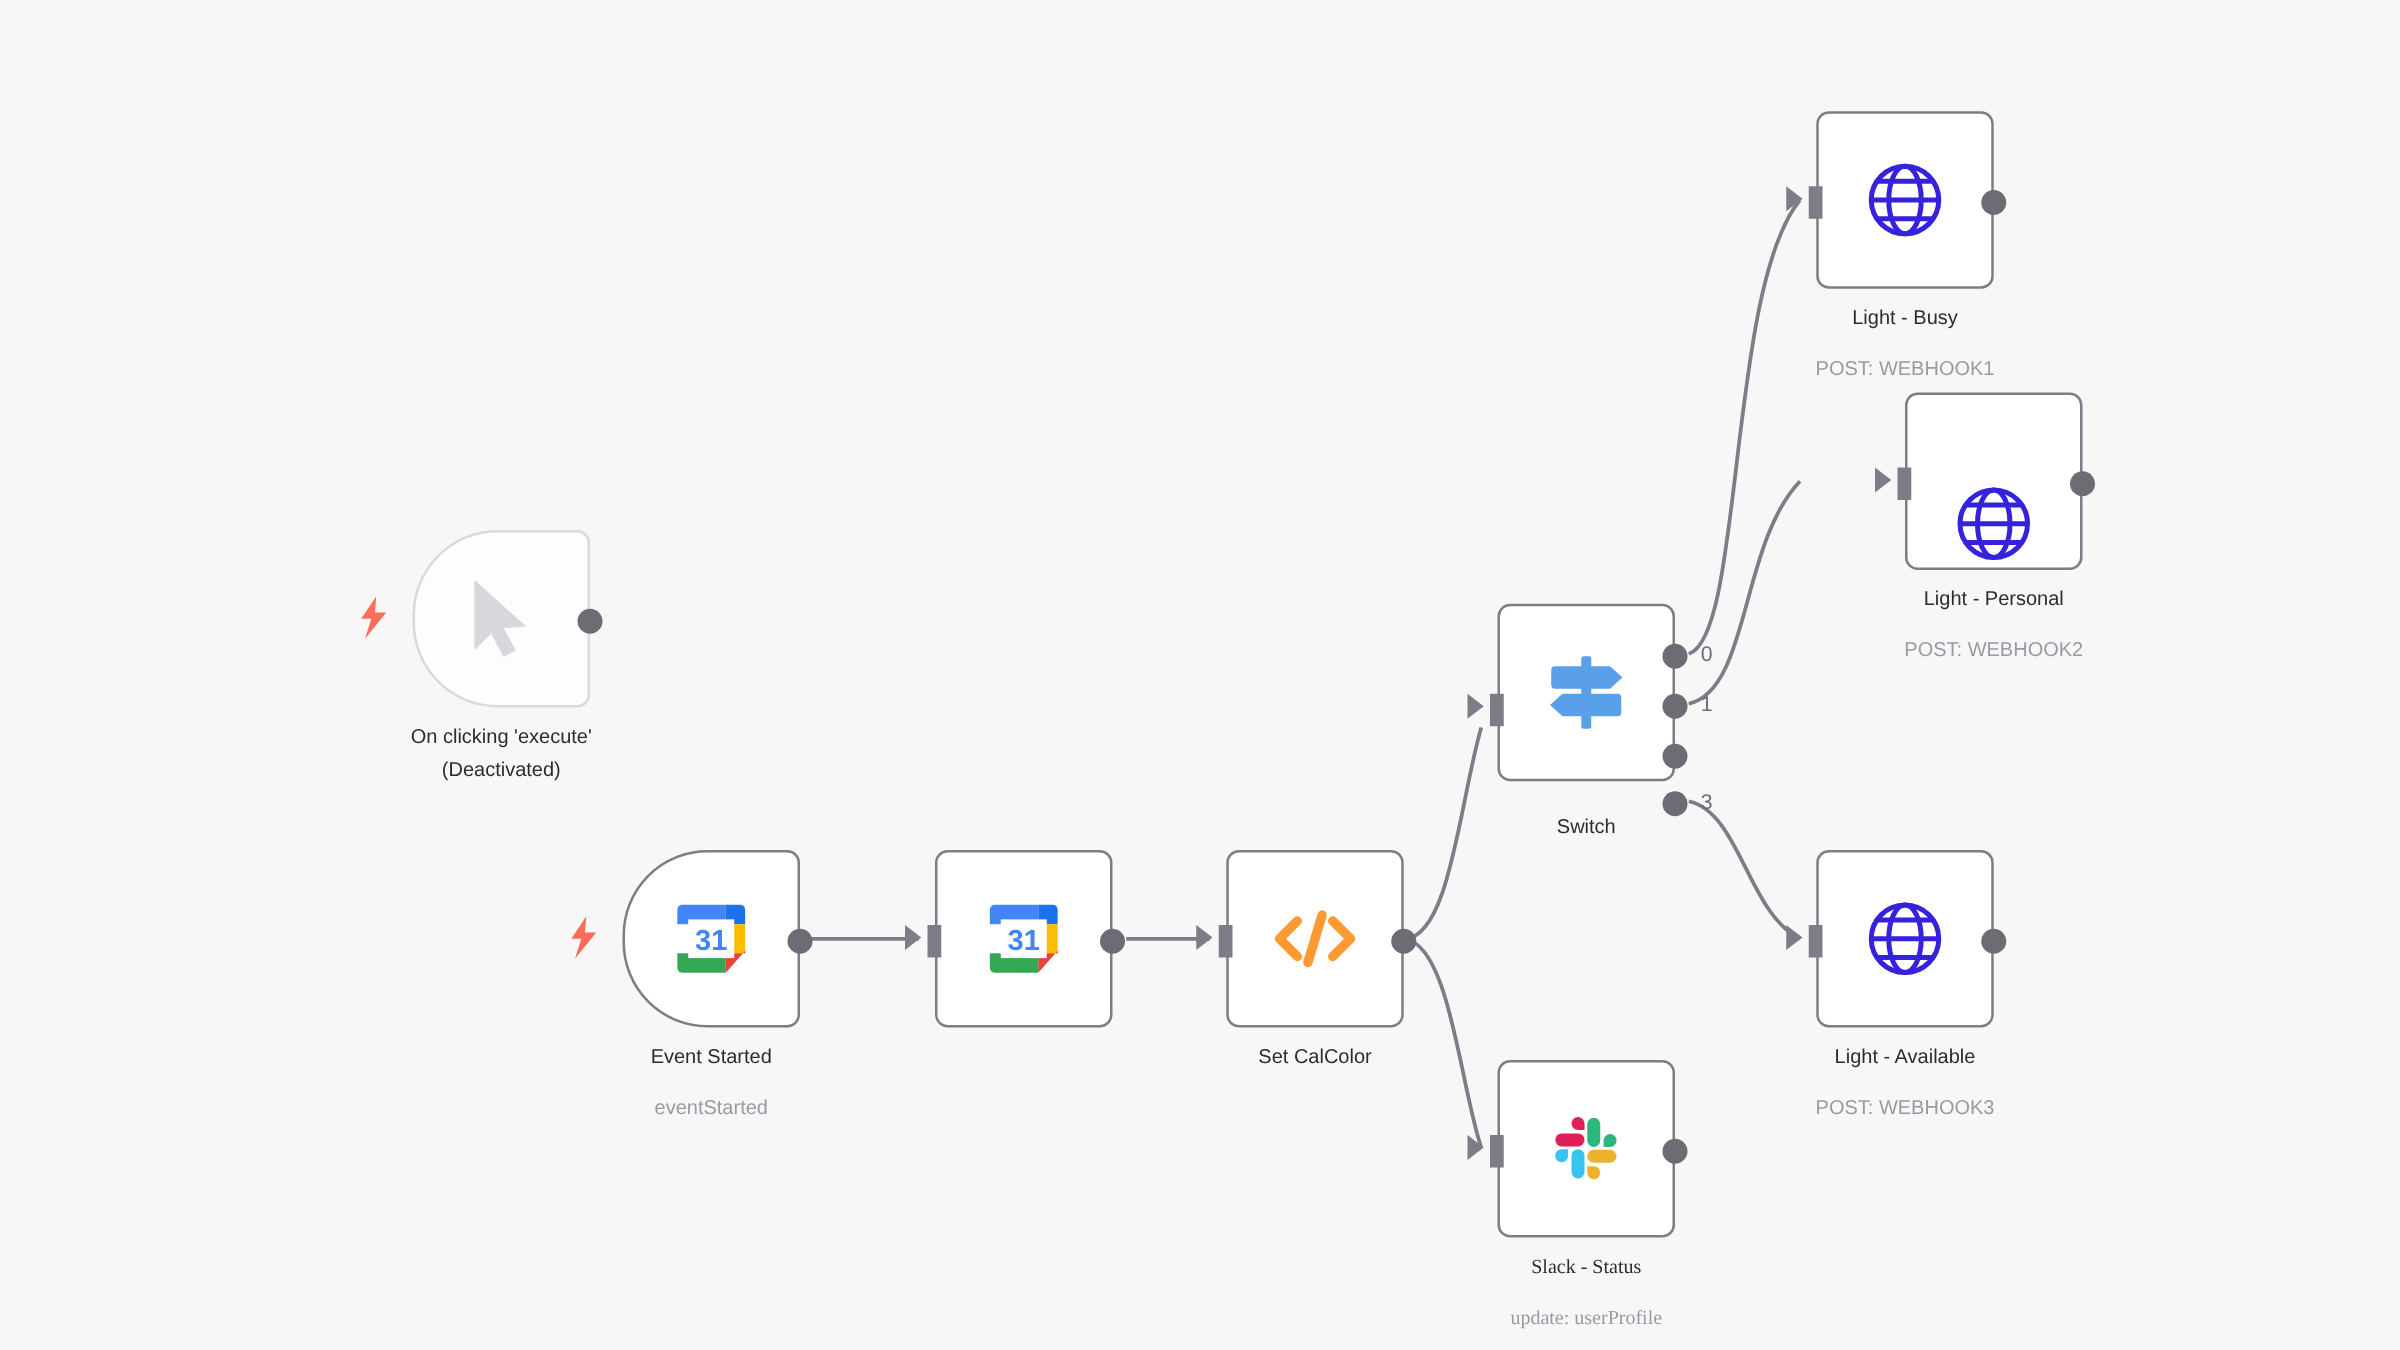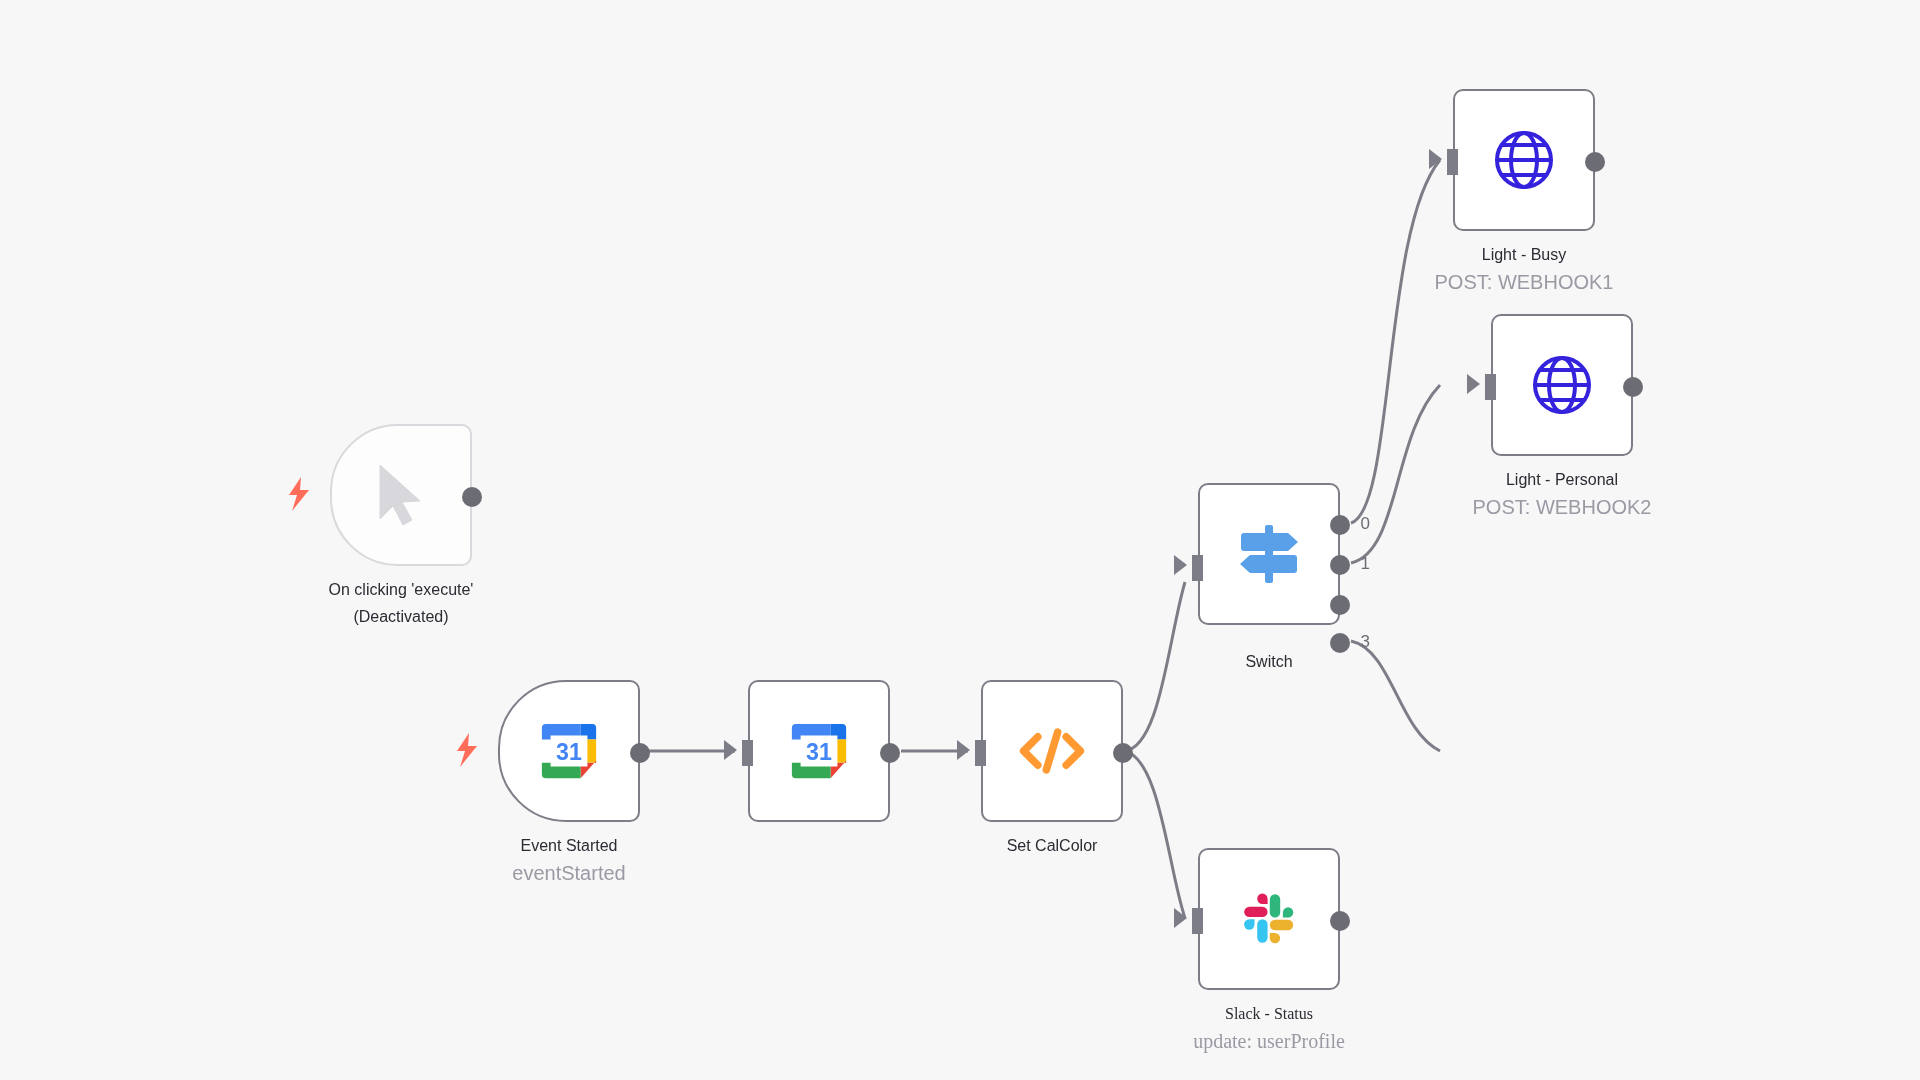--- a/index.html
+++ b/index.html
@@ -70,24 +70,24 @@
   }
 
   .node-title {
     font-size: 16px;
     color: #2b2b33;
     line-height: 27px;
     font-weight: 400;
   }
 
   .node-subtitle {
-    font-size: 20px;
+    font-size: 16px;
     color: #9a9aa4;
     line-height: 24px;
-    margin-top: 2px;
+    margin-top: 16px;
   }
 
   
   .out-dot {
     position: absolute;
     width: 20px;
     height: 20px;
     border-radius: 50%;
     background: #6c6c74;
   }
@@ -280,41 +280,61 @@
         </g>
       </svg>
     </div>
     <div class="out-dot" style="right:-12px; top:61px;"></div>
     <div class="node-label">
       <div class="node-title">Light - Busy</div>
       <div class="node-subtitle">POST: WEBHOOK1</div>
     </div>
   </div>
 
-  <div class="node" style="left:1491px; top:314px;">
+  <div class="node" style="left:1524px; top:314px;align-items:flex-end;">
     <div class="in-arrow" style="left:-26px; top:58px;"></div>
     <div class="in-port" style="left:-8px; top:58px;"></div>
     <div class="node-icon">
       <svg class="globe-ico" viewBox="0 0 64 64">
         <g fill="none" stroke="#3422dd" stroke-width="4">
           <circle cx="32" cy="32" r="27"></circle>
           <ellipse cx="32" cy="32" rx="13" ry="27"></ellipse>
           <line x1="5" y1="32" x2="59" y2="32"></line>
           <line x1="10" y1="17" x2="54" y2="17"></line>
           <line x1="10" y1="47" x2="54" y2="47"></line>
         </g>
       </svg>
     </div>
     <div class="out-dot" style="right:-12px; top:61px;"></div>
     <div class="node-label">
       <div class="node-title">Light - Personal</div>
       <div class="node-subtitle">POST: WEBHOOK2</div>
     </div>
   </div>
 
+  <div class="node" style="left:1453px; top:680px;">
+    <div class="in-arrow" style="left:-26px; top:58px;"></div>
+    <div class="in-port" style="left:-8px; top:58px;"></div>
+    <div class="node-icon">
+      <svg class="globe-ico" viewBox="0 0 64 64">
+        <g fill="none" stroke="#3422dd" stroke-width="4">
+          <circle cx="32" cy="32" r="27"></circle>
+          <ellipse cx="32" cy="32" rx="13" ry="27"></ellipse>
+          <line x1="5" y1="32" x2="59" y2="32"></line>
+          <line x1="10" y1="17" x2="54" y2="17"></line>
+          <line x1="10" y1="47" x2="54" y2="47"></line>
+        </g>
+      </svg>
+    </div>
+    <div class="out-dot" style="right:-12px; top:61px;"></div>
+    <div class="node-label">
+      <div class="node-title">Light - Available</div>
+      <div class="node-subtitle">POST: WEBHOOK3</div>
+    </div>
+  </div>
 
   <div class="node" style="left:1198px; top:848px;font-family:Liberation Serif, serif;">
     <div class="in-arrow" style="left:-26px; top:58px;"></div>
     <div class="in-port" style="left:-8px; top:58px;"></div>
     <div class="node-icon">
       <svg class="slack-ico" viewBox="0 0 62 62">
         <g>
 
           <path d="M16.5 36.5a5.2 5.2 0 11-5.2-5.2h5.2z" fill="#36c5f0"></path>
           <path d="M19.2 36.5a5.2 5.2 0 0110.4 0v13a5.2 5.2 0 11-10.4 0z" fill="#36c5f0"></path>

